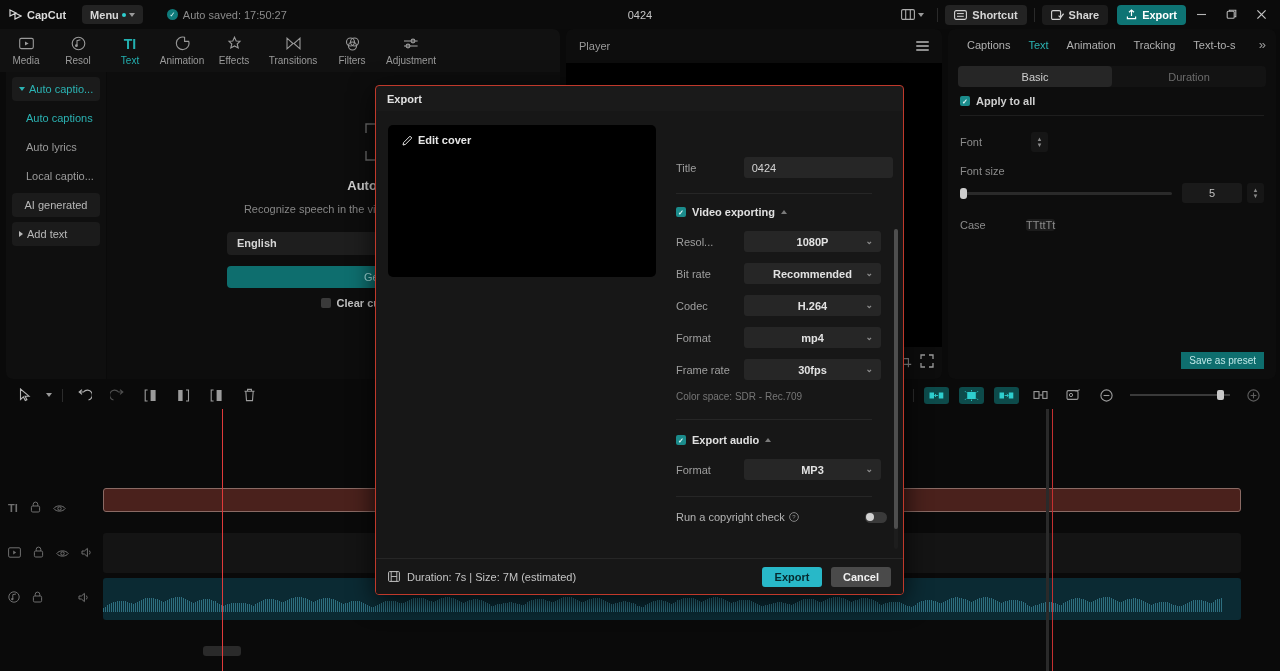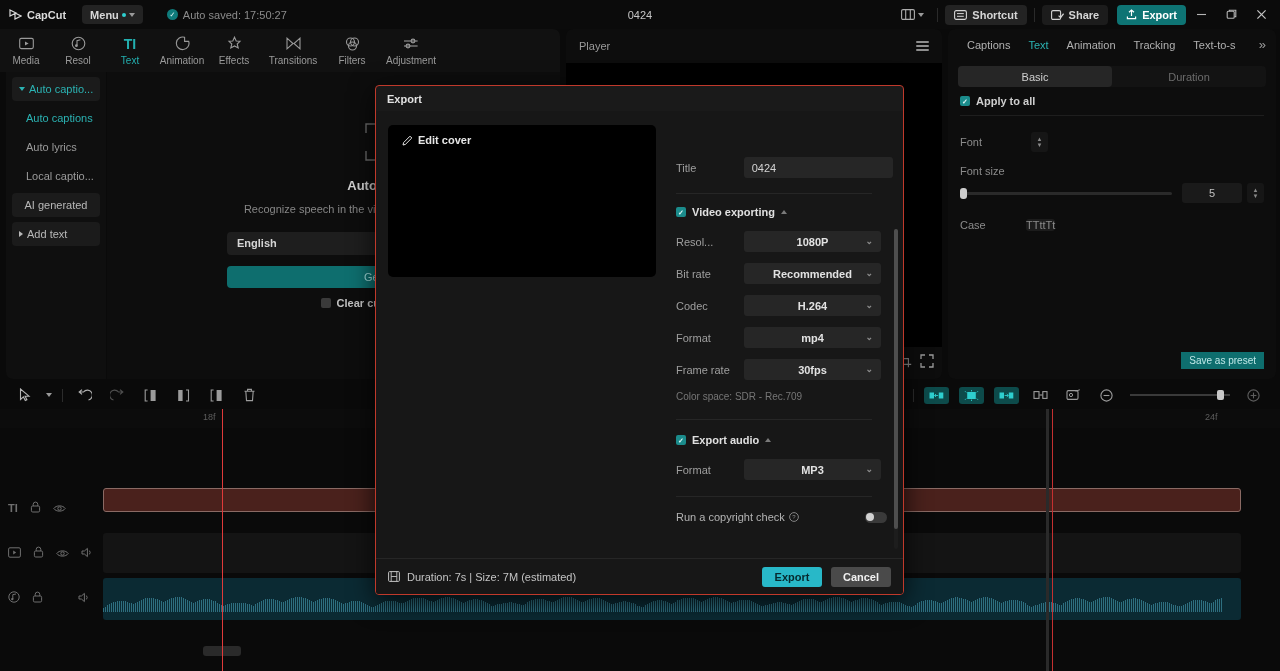--- a/index.html
+++ b/index.html
@@ -584,24 +584,20 @@
         <div class="tl-ico">
           <svg width="13" height="13" viewBox="0 0 13 13">
               <circle cx="6.5" cy="6.5" r="5.6" fill="none" stroke="#5e5e5e" stroke-width="1.1"></circle>
               <line x1="3.6" y1="6.5" x2="9.4" y2="6.5" stroke="#5e5e5e" stroke-width="1.1"></line>
               <line x1="6.5" y1="3.6" x2="6.5" y2="9.4" stroke="#5e5e5e" stroke-width="1.1"></line>
             </svg>
         </div>
       </div>
     </div>
 
-    <div class="ruler">
-      <span class="lbl" style="left:203px;">18f</span>
-      <span class="lbl" style="left:1205px;">24f</span>
-    </div>
 
     <div class="tracks">
 
       <div class="tr-head" style="top:68px;">
         <span style="font-size:11px;font-weight:bold;">TI</span>
         <span>
           <svg width="11" height="12" viewBox="0 0 11 12">
               <rect x="1.4" y="5" width="8.2" height="6" rx="1.3" fill="none" stroke="#6f6f6f" stroke-width="1"></rect>
               <path d="M3.2 5 V3.4 A2.3 2.3 0 0 1 7.8 3.4 V5" fill="none" stroke="#6f6f6f" stroke-width="1"></path>
             </svg>

